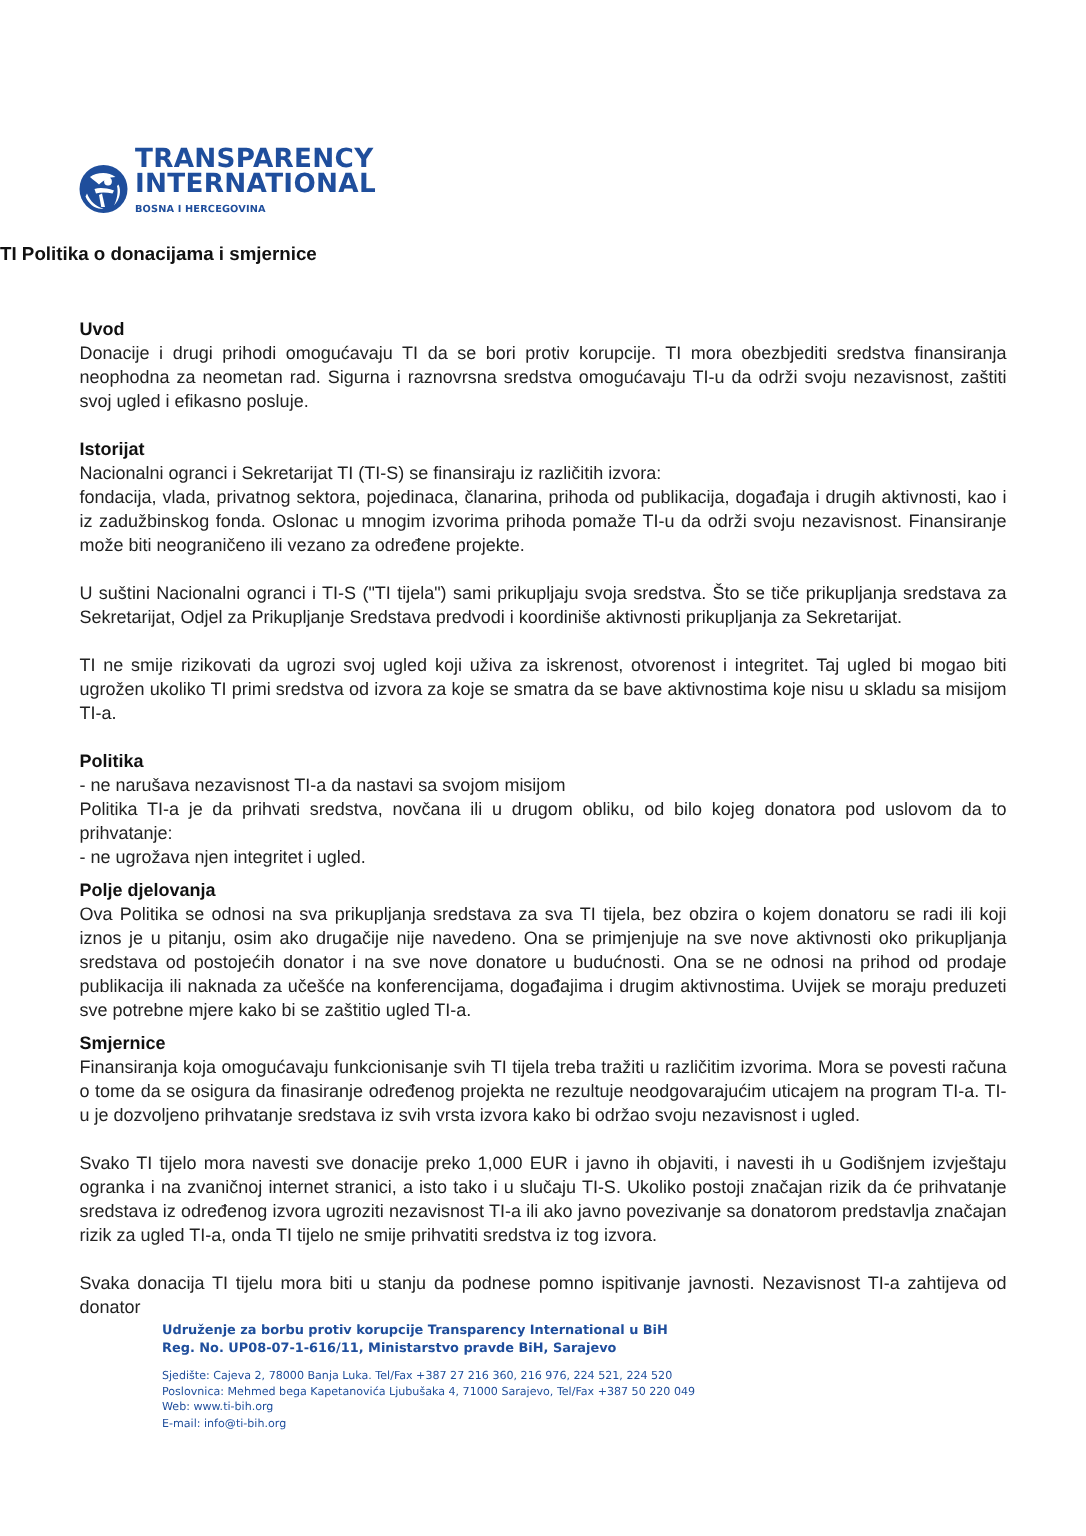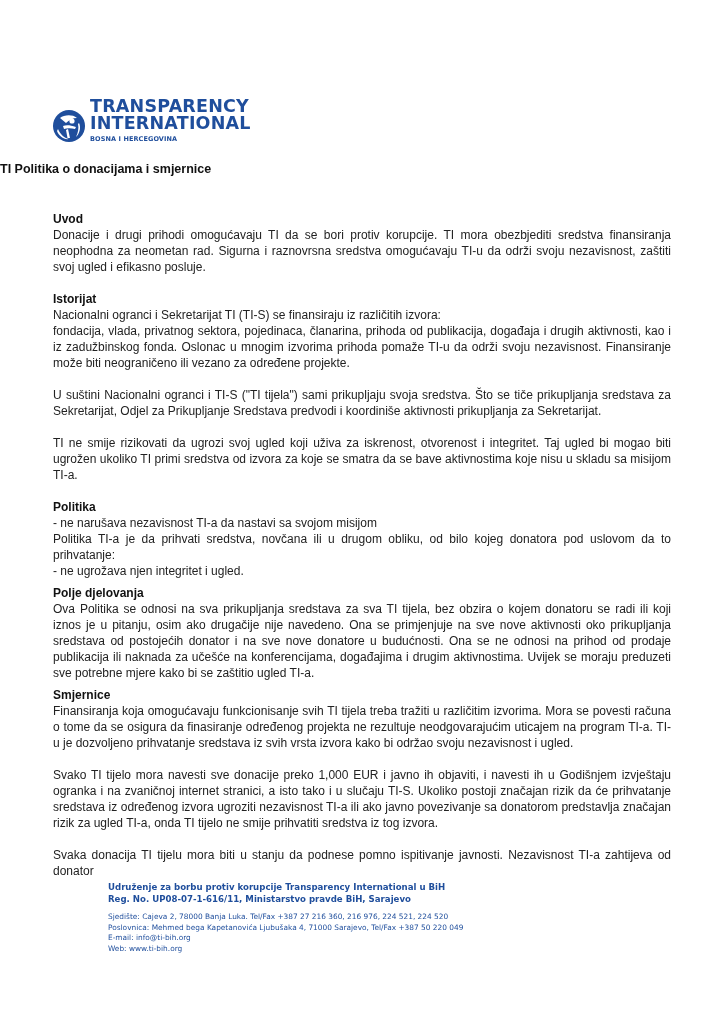--- a/index.html
+++ b/index.html
@@ -88,15 +88,15 @@
     <p class="para">Svaka donacija TI tijelu mora biti u stanju da podnese pomno ispitivanje javnosti. Nezavisnost TI-a zahtijeva od donator</p>
   </div>
 </div>
 
 <div class="footer">
   <div class="f-bold">Udruženje za borbu protiv korupcije Transparency International u BiH</div>
   <div class="f-bold">Reg. No. UP08-07-1-616/11, Ministarstvo pravde BiH, Sarajevo</div>
   <div class="f-gap"></div>
   <div class="f-small">Sjedište: Cajeva 2, 78000 Banja Luka. Tel/Fax +387 27 216 360, 216 976, 224 521, 224 520</div>
   <div class="f-small">Poslovnica: Mehmed bega Kapetanovića Ljubušaka 4, 71000 Sarajevo, Tel/Fax +387 50 220 049</div>
+  <div class="f-small">Web: www.ti-bih.org</div>
   <div class="f-small">E-mail: info@ti-bih.org</div>
-  <div class="f-small">Web: www.ti-bih.org</div>
 </div>
 
 </body></html>

